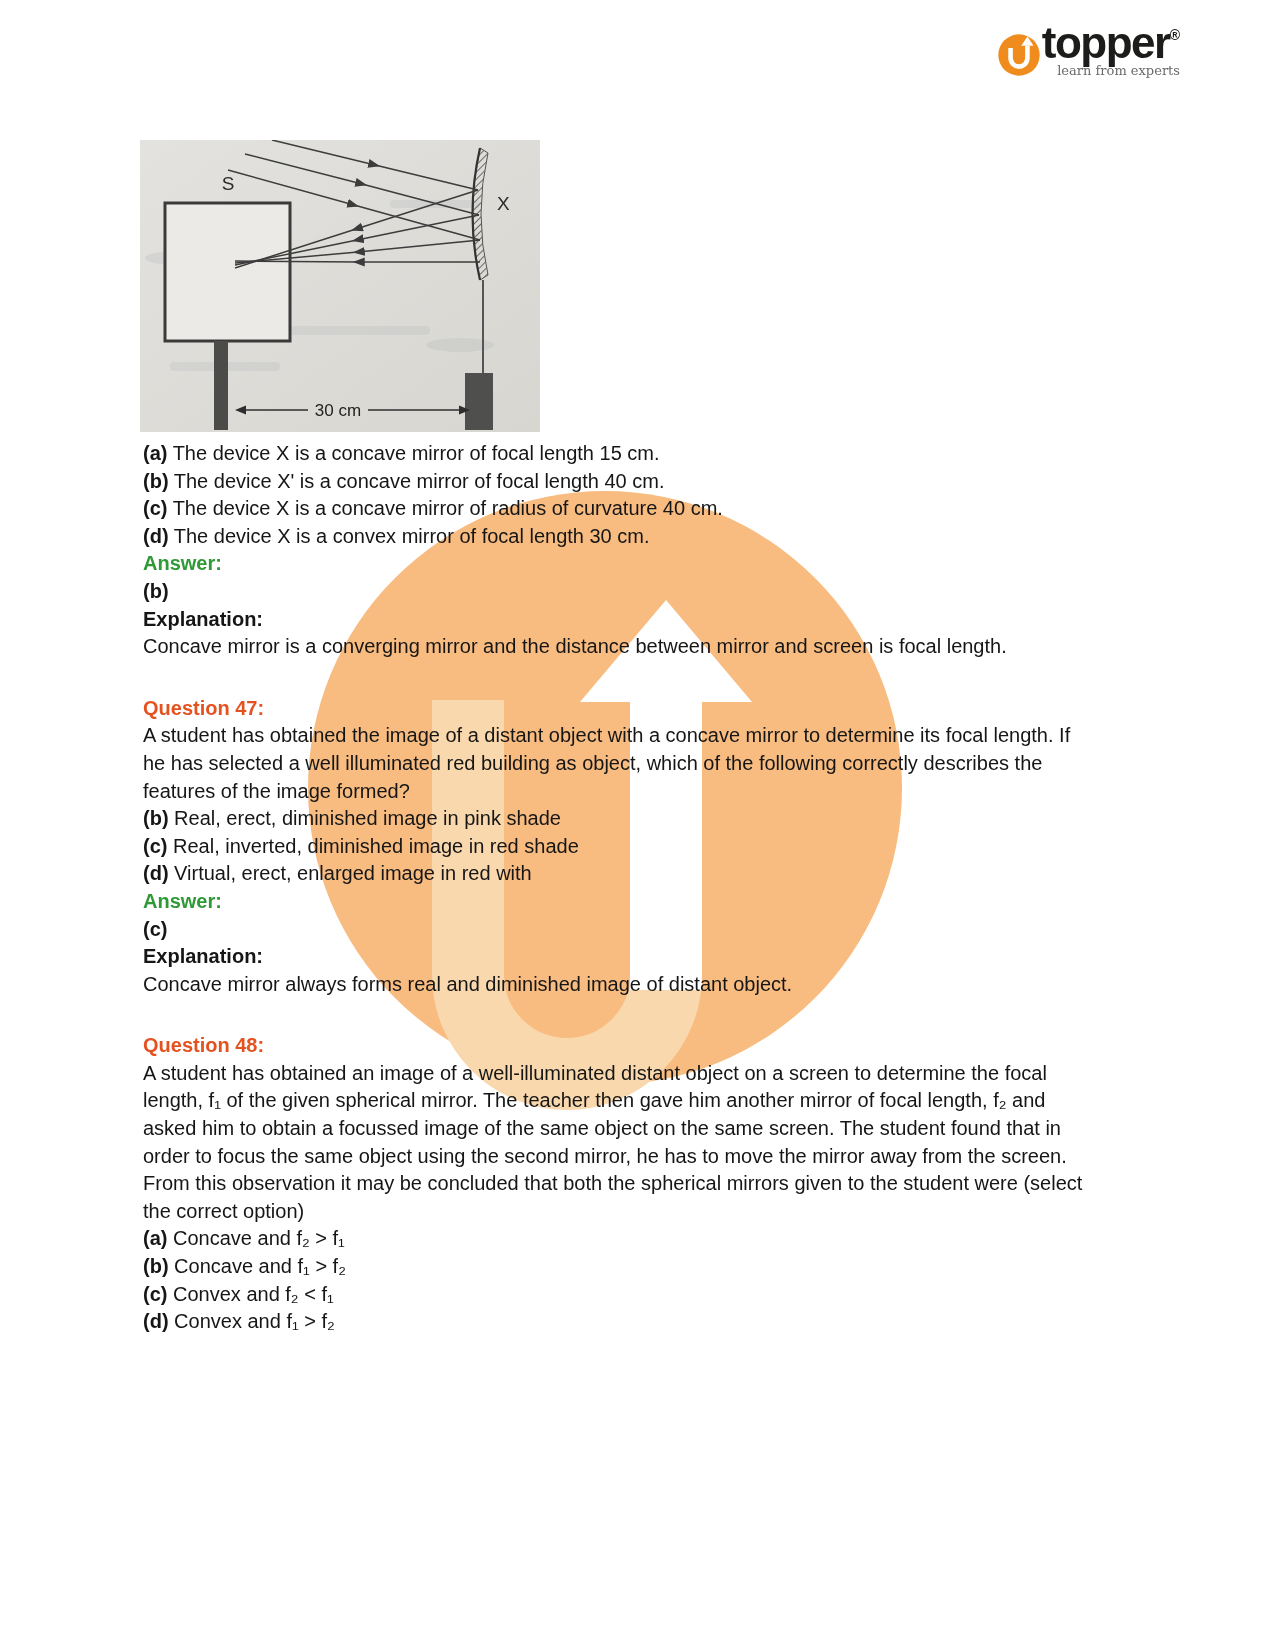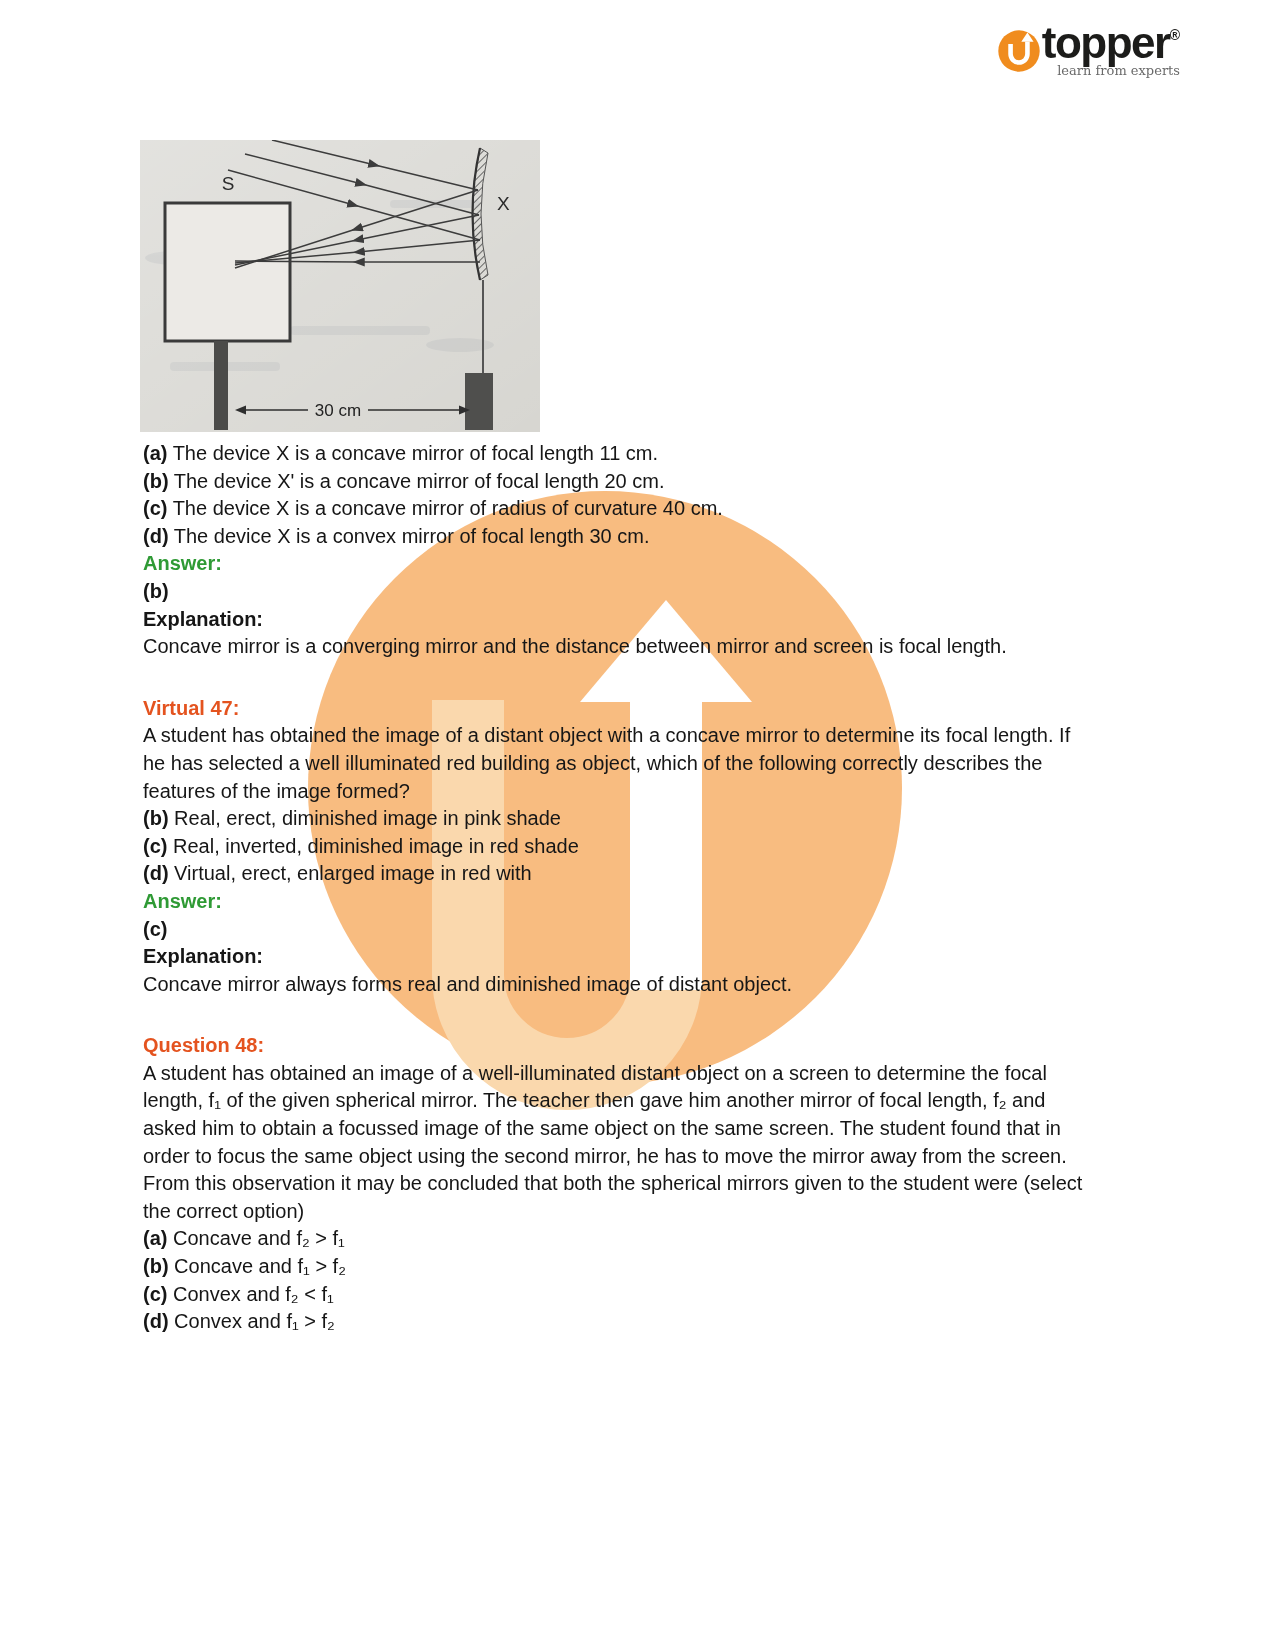--- a/index.html
+++ b/index.html
@@ -9,21 +9,21 @@
     background:#ffffff;
     overflow:hidden;
     font-family:"Liberation Sans", sans-serif;
     font-size:20px;
     line-height:27.6px;
     color:var(--text,#161616);
   }
   
   .watermark{position:absolute;inset:0;z-index:0;pointer-events:none;}
   
-  .logo{position:absolute;top:20px;right:95px;z-index:2;display:flex;align-items:center;}
+  .logo{position:absolute;top:20px;right:95px;z-index:2;display:flex;align-items:flex-end;}
   .logo-mark{width:46px;height:46px;margin-top:3px;}
   .logo-word{font-weight:bold;font-size:44px;line-height:46px;letter-spacing:-1.5px;color:#1c1c1a;}
   .logo-reg{font-size:14px;font-weight:bold;vertical-align:18px;color:#1c1c1a;}
   .logo-tagline{
     font-family:"DejaVu Serif", serif;
     font-size:13px;line-height:14px;
     color:#6a6a6a;text-align:right;margin-top:-2px;
   }
   
   .diagram{margin:140px 0 8px 140px;width:400px;height:292px;position:relative;z-index:1;}
@@ -125,32 +125,32 @@
         <polygon points="95,270 106,265.5 106,274.5" fill="#2e2e2e"></polygon>
         <polygon points="330,270 319,265.5 319,274.5" fill="#2e2e2e"></polygon>
         <text x="198" y="276" font-size="17" fill="#222" text-anchor="middle">30 cm</text>
       </g>
     </svg>
   </figure>
 
   <main class="content">
 
     <section class="qblock">
-      <p><span class="b">(a)</span><span> The device X is a concave mirror of focal length 11 cm.</span></p>
-      <p><span class="b">(b)</span><span> The device X' is a concave mirror of focal length 20 cm.</span></p>
+      <p><span class="b">(a)</span><span> The device X is a concave mirror of focal length 15 cm.</span></p>
+      <p><span class="b">(b)</span><span> The device X' is a concave mirror of focal length 40 cm.</span></p>
       <p><span class="b">(c)</span><span> The device X is a concave mirror of radius of curvature 40 cm.</span></p>
       <p><span class="b">(d)</span><span> The device X is a convex mirror of focal length 30 cm.</span></p>
       <p class="b green">Answer:</p>
       <p class="b">(b)</p>
       <p class="b">Explanation:</p>
       <p>Concave mirror is a converging mirror and the distance between mirror and screen is focal length.</p>
     </section>
 
     <section class="qblock">
-      <h3 class="qtitle">Virtual 47:</h3>
+      <h3 class="qtitle">Question 47:</h3>
       <p>A student has obtained the image of a distant object with a concave mirror to determine its focal length. If he has selected a well illuminated red building as object, which of the following correctly describes the features of the image formed?</p>
       <p><span class="b">(b)</span><span> Real, erect, diminished image in pink shade</span></p>
       <p><span class="b">(c)</span><span> Real, inverted, diminished image in red shade</span></p>
       <p><span class="b">(d)</span><span> Virtual, erect, enlarged image in red with</span></p>
       <p class="b green">Answer:</p>
       <p class="b">(c)</p>
       <p class="b">Explanation:</p>
       <p>Concave mirror always forms real and diminished image of distant object.</p>
     </section>
 

